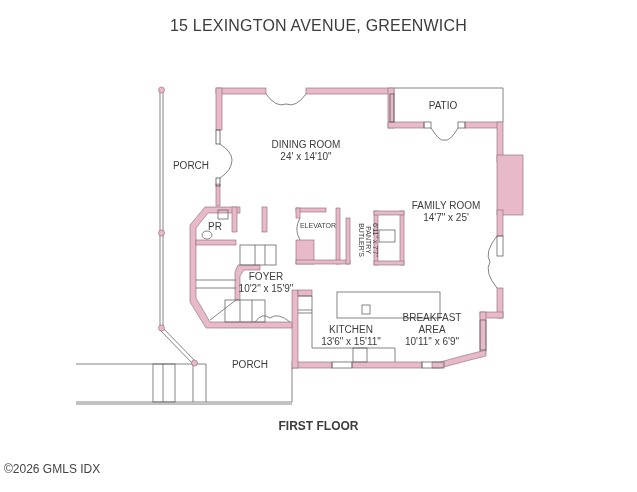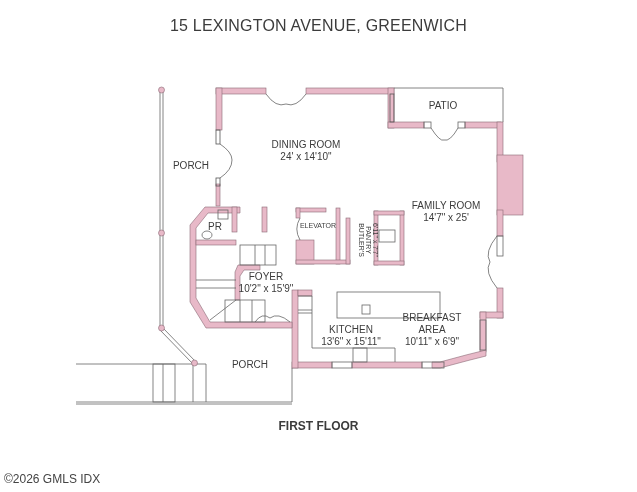--- a/index.html
+++ b/index.html
@@ -1,19 +1,19 @@
 <!DOCTYPE html>
 <html><head>
   <meta charset="utf-8">
   <style>
     html, body { margin: 0; padding: 0; background: #ffffff; }
     body { width: 637px; height: 492px; position: relative; overflow: hidden; font-family: "Liberation Sans", sans-serif; }
     .title { position: absolute; left: 0; width: 637px; top: 17px; text-align: center; font-size: 16px; color: #3c3c3c; letter-spacing: 0.2px; }
     .floor-label { position: absolute; left: 0; width: 637px; top: 419px; text-align: center; font-size: 12px; font-weight: bold; color: #3c3c3c; }
-    .copyright { position: absolute; left: 4px; top: 472px; font-size: 12px; color: #444; }
+    .copyright { position: absolute; left: 4px; top: 462px; font-size: 12px; color: #444; }
     svg.plan { position: absolute; left: 0; top: 0; }
     .room-label { font-family: "Liberation Sans", sans-serif; font-size: 10px; fill: #3c3c3c; }
     .small-label { font-family: "Liberation Sans", sans-serif; font-size: 7px; fill: #3c3c3c; }
   </style>
 </head>
 <body>
 
 <div class="title">15 LEXINGTON AVENUE, GREENWICH</div>
 
 <svg class="plan" width="637" height="492" viewBox="0 0 637 492" xmlns="http://www.w3.org/2000/svg">

